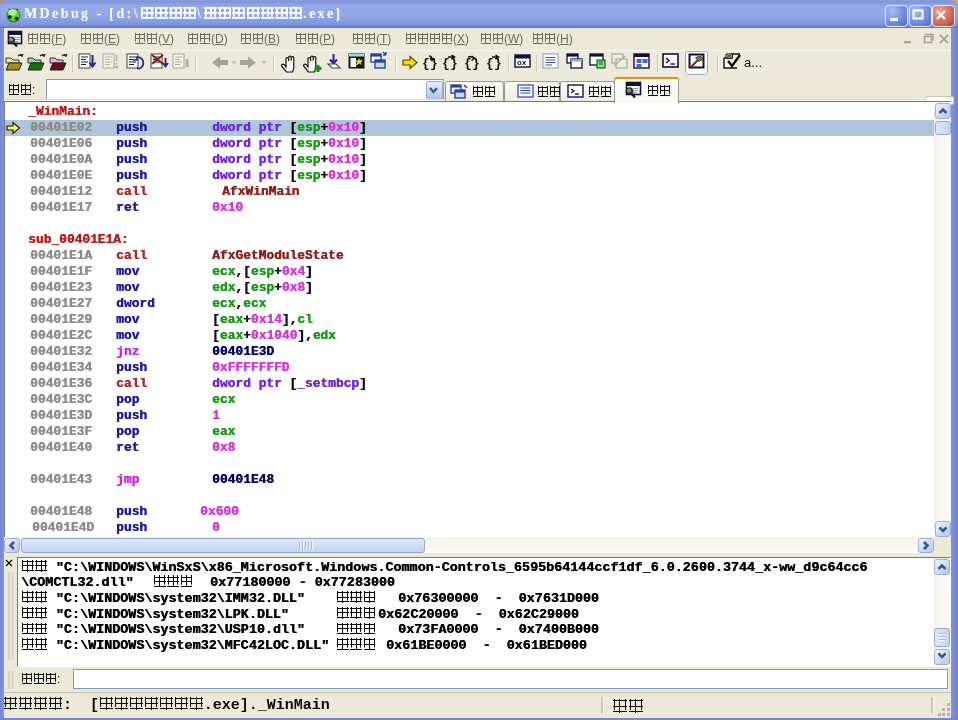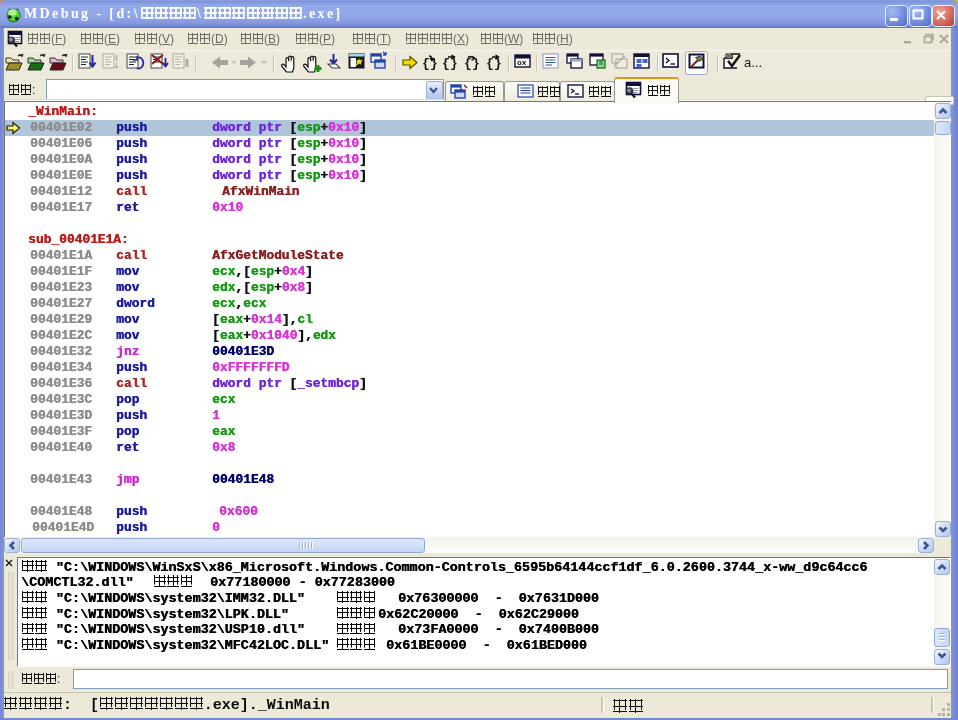--- a/index.html
+++ b/index.html
@@ -182,21 +182,21 @@
     <div class="a row" style="left:116px;top:424px"><span class="mnb">pop</span></div>
     <div class="a row" style="left:212px;top:424px"><span class="r">eax</span></div>
 <div class="a row" style="left:30px;top:440px"><span class="adr">00401E40</span></div>
     <div class="a row" style="left:116px;top:440px"><span class="mnb">ret</span></div>
     <div class="a row" style="left:212px;top:440px"><span class="n">0x8</span></div>
 <div class="a row" style="left:30px;top:472px"><span class="adr">00401E43</span></div>
     <div class="a row" style="left:116px;top:472px"><span class="mnj">jmp</span></div>
     <div class="a row" style="left:212px;top:472px"><span class="t">00401E48</span></div>
 <div class="a row" style="left:30px;top:504px"><span class="adr">00401E48</span></div>
     <div class="a row" style="left:116px;top:504px"><span class="mnb">push</span></div>
-    <div class="a row" style="left:219px;top:504px"><span class="n">0x600</span></div>
+    <div class="a row" style="left:200px;top:504px"><span class="n">0x600</span></div>
 <div class="a row" style="left:32px;top:520px"><span class="adr">00401E4D</span></div>
     <div class="a row" style="left:116px;top:520px"><span class="mnb">push</span></div>
     <div class="a row" style="left:212px;top:520px"><span class="n">0</span></div>
 </div>
 <div class="a" id="outbox"></div>
 <div id="outlines">
 <div class="a ol" style="left:21px;top:559.5px"><i class="cj"></i><i class="cj"></i> "C:\WINDOWS\WinSxS\x86_Microsoft.Windows.Common-Controls_6595b64144ccf1df_6.0.2600.3744_x-ww_d9c64cc6</div>
 <div class="a ol" style="left:21px;top:575.2px">\COMCTL32.dll"</div>
 <div class="a ol" style="left:153px;top:575.2px"><i class="cj"></i><i class="cj"></i><i class="cj"></i></div>
 <div class="a ol" style="left:210px;top:575.2px">0x77180000 - 0x77283000</div>

